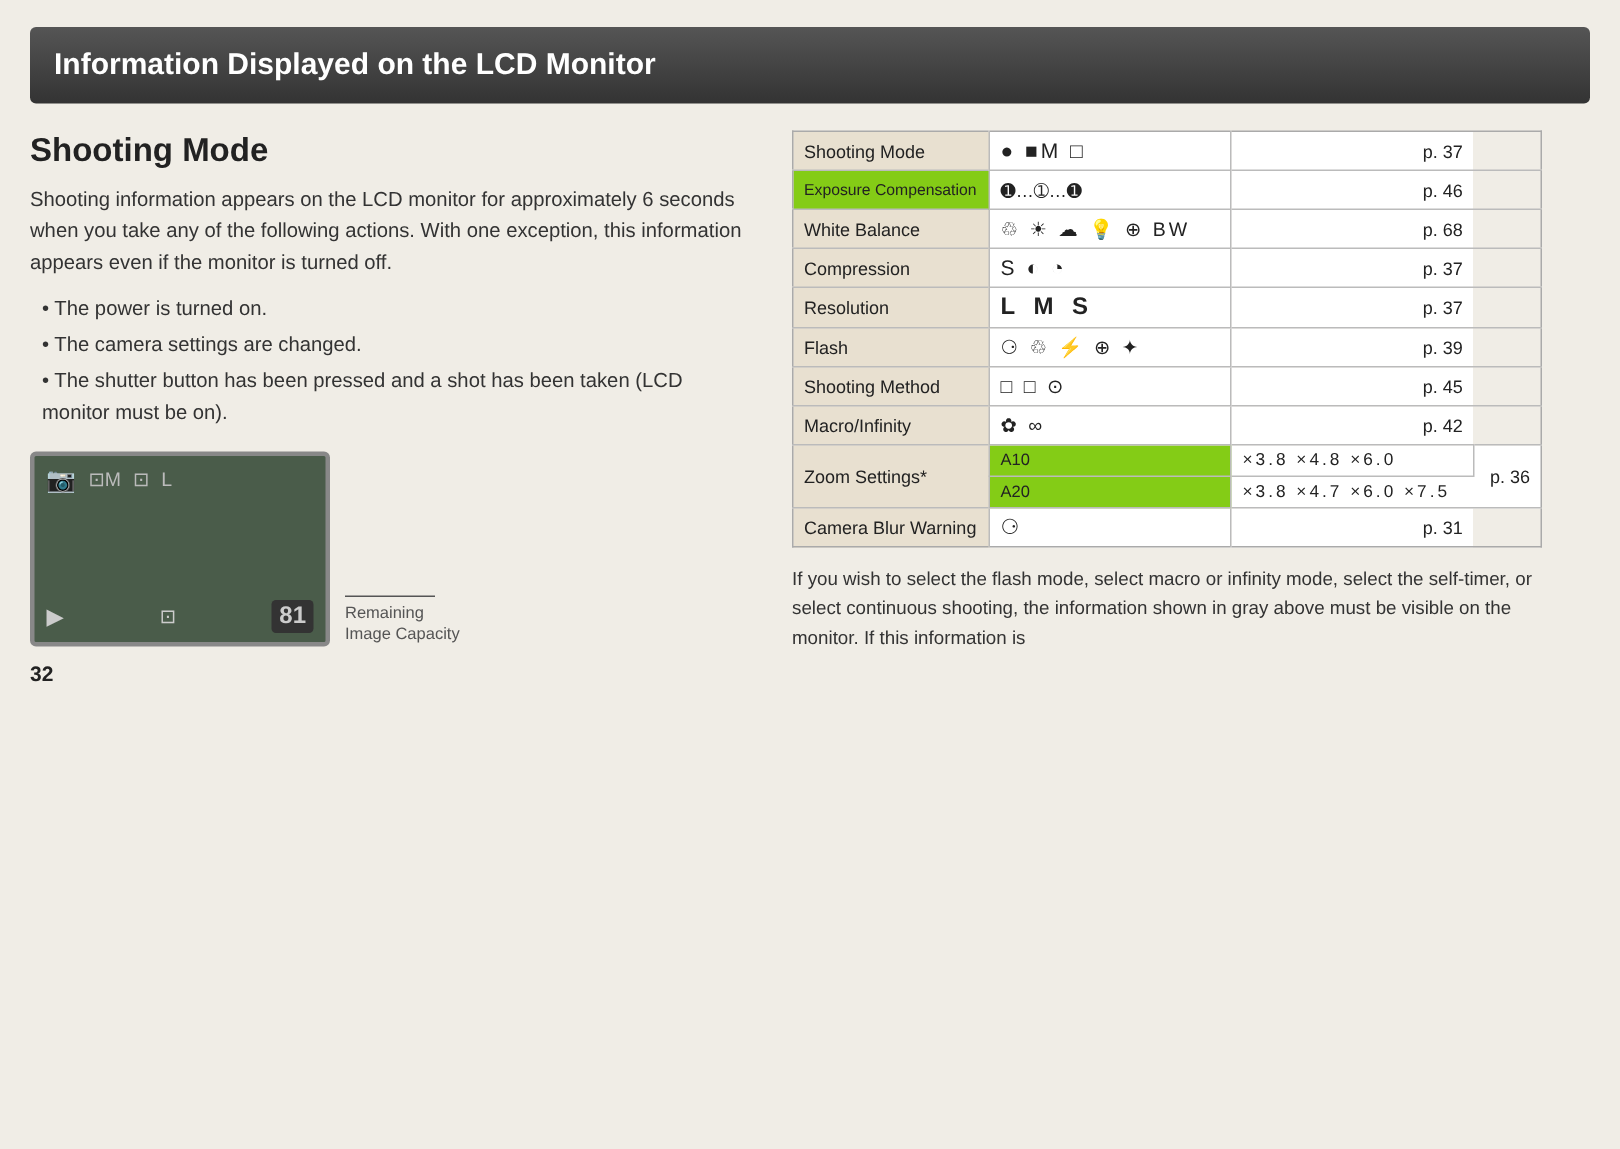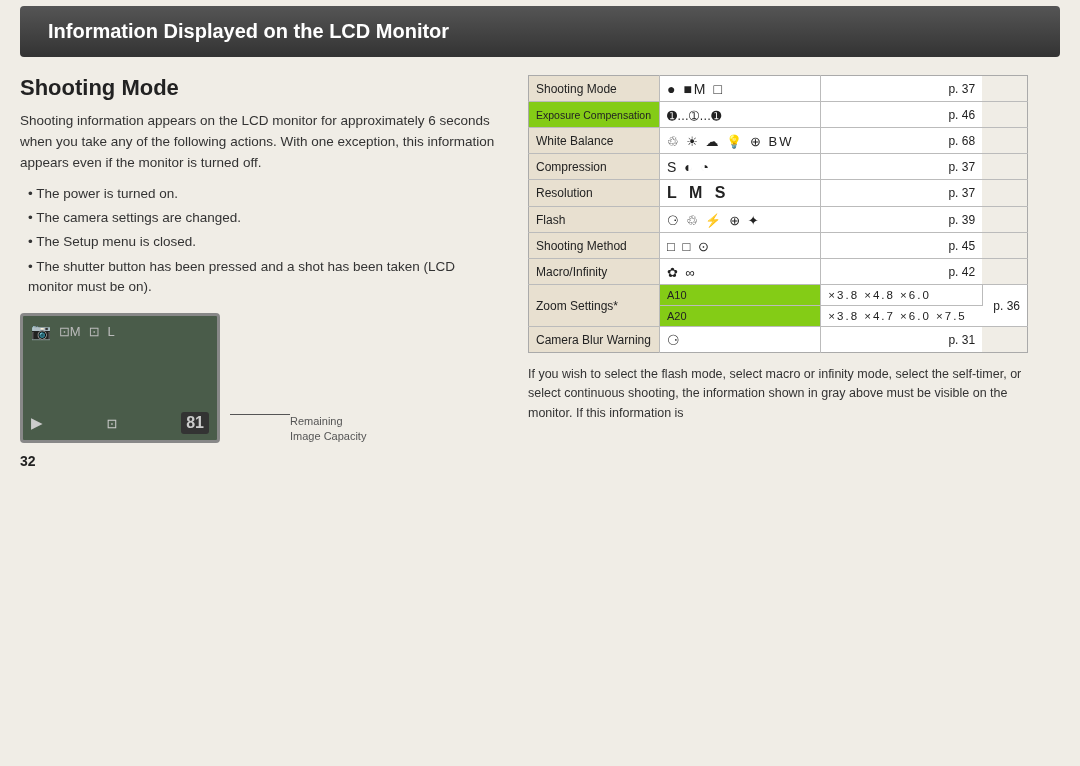--- a/index.html
+++ b/index.html
@@ -21,22 +21,22 @@
       flex-direction: column;
       padding: 0;
     }
 
     
     .header-bar {
       background: linear-gradient(to bottom, #555 0%, #333 100%);
       color: white;
       font-size: 20px;
       font-weight: bold;
-      padding: 14px 28px 14px 28px;
-      margin: 6px 20px 0 20px;
+      padding: 14px 28px 14px 16px;
+      margin: 18px 20px 0 20px;
       border-radius: 4px;
     }
 
     
     .main-content {
       display: flex;
       flex-direction: row;
       padding: 18px 20px 18px 20px;
       gap: 28px;
       flex: 1;
@@ -132,21 +132,21 @@
 
     .remaining-label {
       font-size: 11px;
       color: #555;
       max-width: 80px;
       line-height: 1.3;
     }
 
     .arrow-line {
       display: flex;
-      flex-direction: row;
+      flex-direction: column;
       align-items: flex-start;
       position: relative;
     }
 
     .page-number-bottom {
       font-size: 14px;
       font-weight: bold;
       margin-top: 10px;
     }
 
@@ -246,21 +246,20 @@
 
     <div class="left-col">
       <div class="section-title">Shooting Mode</div>
 
       <div class="section-body">
         <span>Shooting information appears on the LCD monitor for approximately 6 seconds when you take any of the following actions. With one exception, this information appears even if the monitor is turned off.</span>
 
         <ul class="bullet-list">
           <li>The power is turned on.</li>
           <li>The camera settings are changed.</li>
-          <li>The Setup menu is closed.</li>
           <li>The shutter button has been pressed and a shot has been taken (LCD monitor must be on).</li>
         </ul>
       </div>
 
       <div class="lcd-screen-area">
         <div class="lcd-screen">
           <div class="lcd-top-row">
             <span class="lcd-icon">📷</span>
             <span class="lcd-icon" style="font-size:13px;color:#bbb;">⊡M</span>
             <span class="lcd-icon" style="font-size:13px;color:#bbb;">⊡</span>

